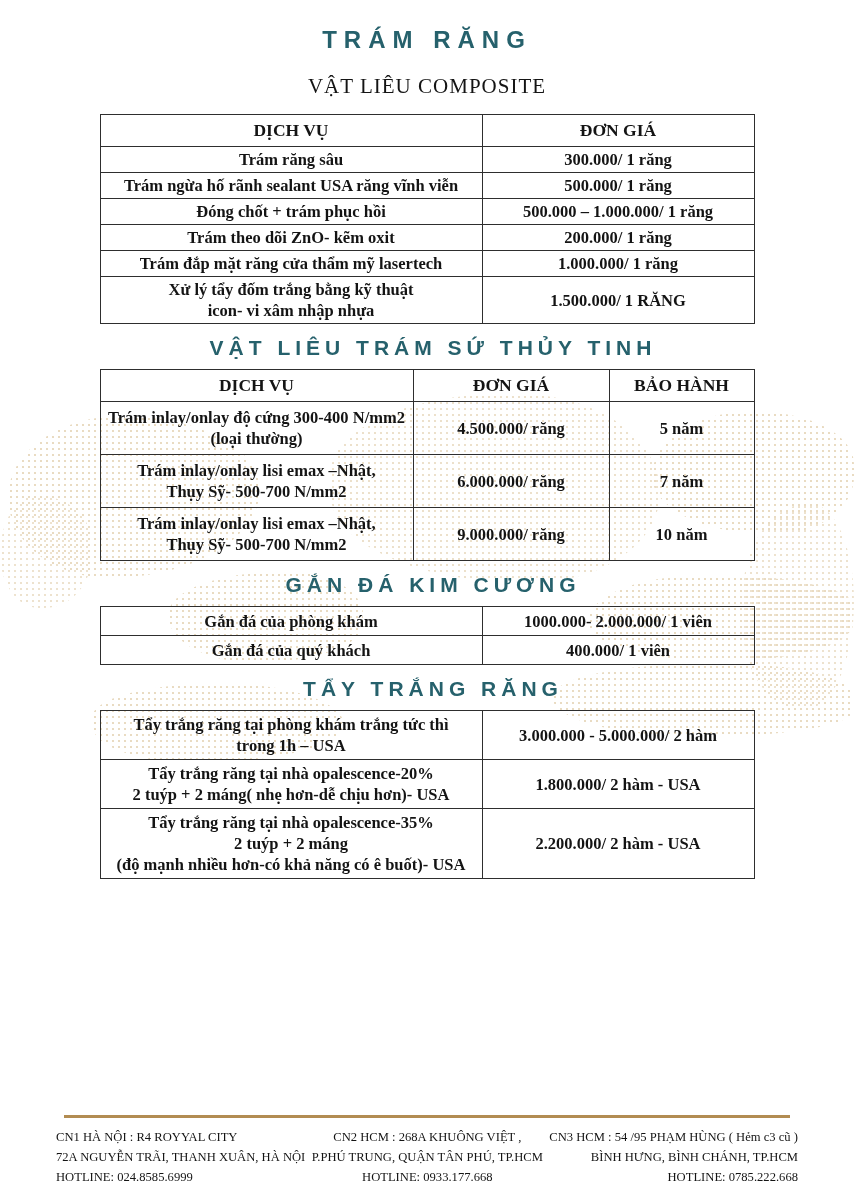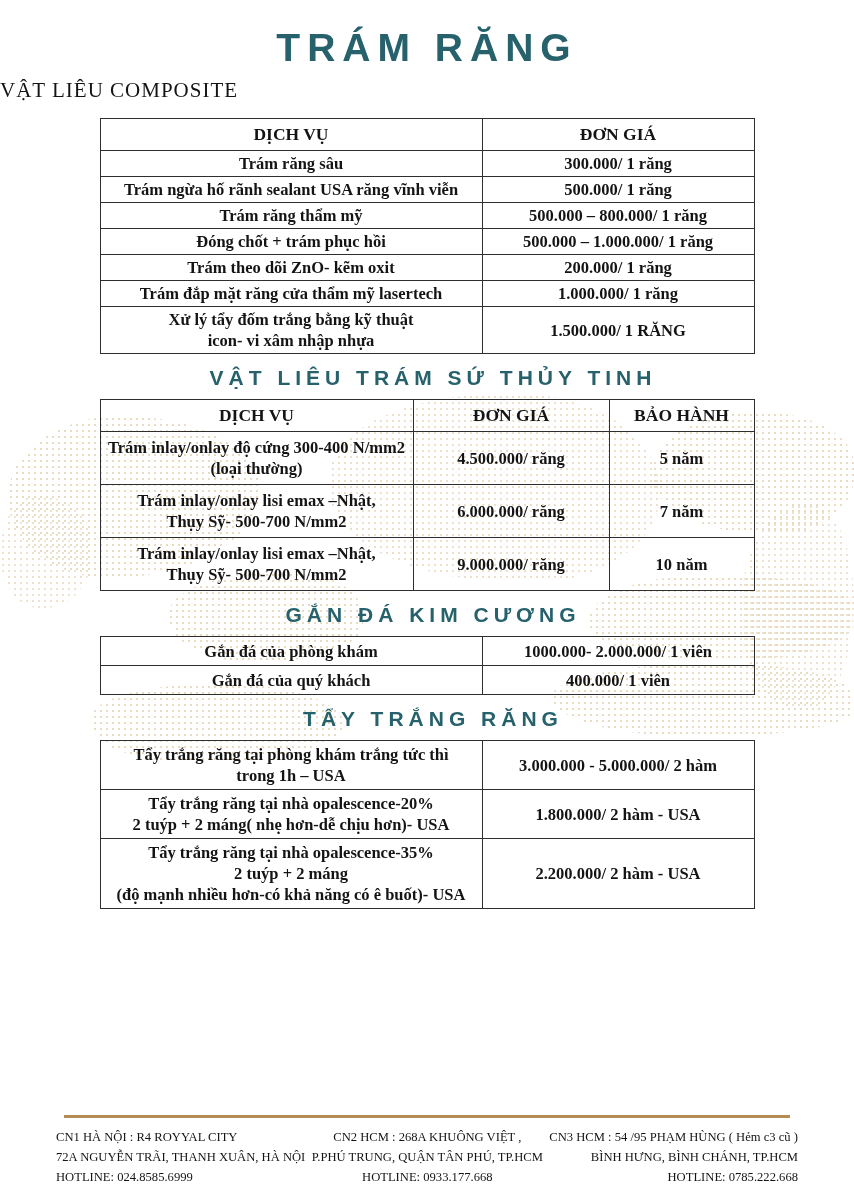--- a/index.html
+++ b/index.html
@@ -21,23 +21,23 @@
   .d5{left:588px;top:550px;width:266px;height:84px;border-radius:45% 55% 50% 50%/60% 40% 50% 50%;}
   .d6{left:92px;top:658px;width:252px;height:78px;border-radius:50% 50% 60% 40%/45% 55% 50% 50%;}
   .d7{left:552px;top:638px;width:302px;height:72px;border-radius:55% 45% 50% 50%/50% 50% 40% 60%;}
   .d8{left:742px;top:478px;width:112px;height:205px;border-radius:60% 40% 45% 55%/50% 50% 55% 45%;opacity:.8;}
   .d9{left:0px;top:470px;width:92px;height:112px;border-radius:40% 60% 55% 45%/55% 45% 50% 50%;opacity:.8;}
 
   .content{position:relative;z-index:1;}
 
   .main-title{
     font-family:"Liberation Sans",sans-serif;font-weight:800;color:#26616c;
-    font-size:39px;letter-spacing:7px;text-align:center;margin:26px 0 0 0;
-  }
-  .main-subtitle{font-size:21px;letter-spacing:1px;margin-top:8px;font-weight:400;}
+    font-size:24px;letter-spacing:7px;text-align:center;margin:26px 0 0 0;
+  }
+  .main-subtitle{font-size:21px;text-align:center;letter-spacing:1px;margin-top:20px;font-weight:400;}
 
   table{border-collapse:collapse;margin:0 auto;table-layout:fixed;background:transparent;}
   th,td{
     border:1.6px solid #2e2e2e;text-align:center;font-weight:bold;
     padding:2px 0;line-height:21px;white-space:pre-line;vertical-align:middle;
   }
   th{font-size:17.5px;height:27px;}
   td{font-size:16.5px;}
   .t-composite{width:654px;margin-top:15px;}
   .t-two-col col.c-service{width:382px;} .t-two-col col.c-price{width:272px;}
@@ -100,24 +100,20 @@
         </tr>
       </thead>
       <tbody>
           <tr>
             <td class="cell-service">Trám răng sâu</td>
             <td class="cell-price">300.000/ 1 răng</td>
           </tr>
           <tr>
             <td class="cell-service">Trám ngừa hố rãnh sealant USA răng vĩnh viễn</td>
             <td class="cell-price">500.000/ 1 răng</td>
-          </tr>
-          <tr>
-            <td class="cell-service">Trám răng thẩm mỹ</td>
-            <td class="cell-price">500.000 – 800.000/ 1 răng</td>
           </tr>
           <tr>
             <td class="cell-service">Đóng chốt + trám phục hồi</td>
             <td class="cell-price">500.000 – 1.000.000/ 1 răng</td>
           </tr>
           <tr>
             <td class="cell-service">Trám theo dõi ZnO- kẽm oxit</td>
             <td class="cell-price">200.000/ 1 răng</td>
           </tr>
           <tr>

